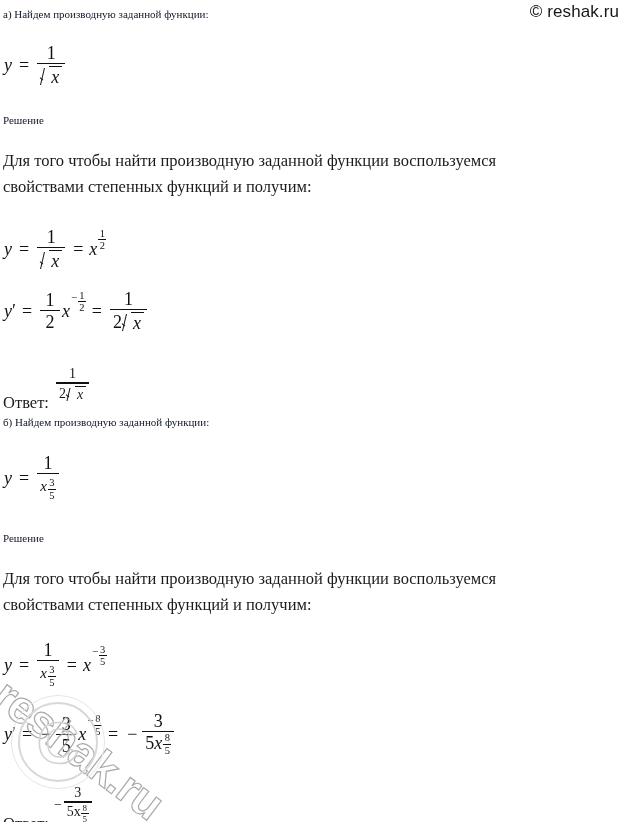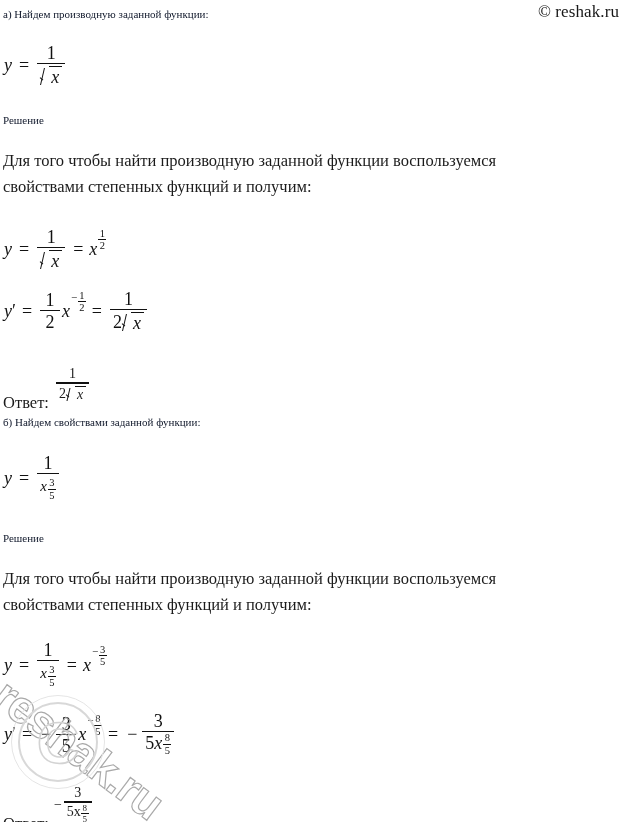--- a/index.html
+++ b/index.html
@@ -21,21 +21,21 @@
   .page {
     position: absolute;
     inset: 0;
   }
 
   
   .copyright {
     position: absolute;
     top: 2px;
     right: 6px;
-    font-family: Liberation Serif, serif;
+    font-family: Liberation Sans, sans-serif;
     font-size: 17px;
     color: #171717;
     white-space: nowrap;
     letter-spacing: .1px;
   }
 
   
   .txt {
     position: absolute;
     left: 3px;
@@ -320,21 +320,21 @@
             <span>2</span>
             <span class="sqrt">
                 <span class="radicand">x</span>
               </span>
           </span>
         </span>
       </span>
     </span>
   </div>
 
-  <div class="txt" style="top:410px;">б) Найдем свойствами заданной функции:</div>
+  <div class="txt" style="top:410px;">б) Найдем производную заданной функции:</div>
 
   <div class="math" style="top:454px;">
     <span class="it">y</span>
     <span class="op">=</span>
     <span class="frac">
       <span class="num">1</span>
       <span class="bar"></span>
       <span class="den">
         <span style="display:inline-flex;align-items:flex-start;">
           <span class="it" style="font-size:15px;">x</span>

